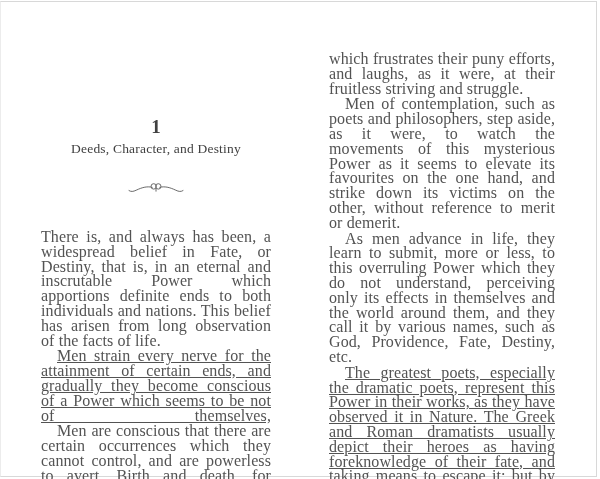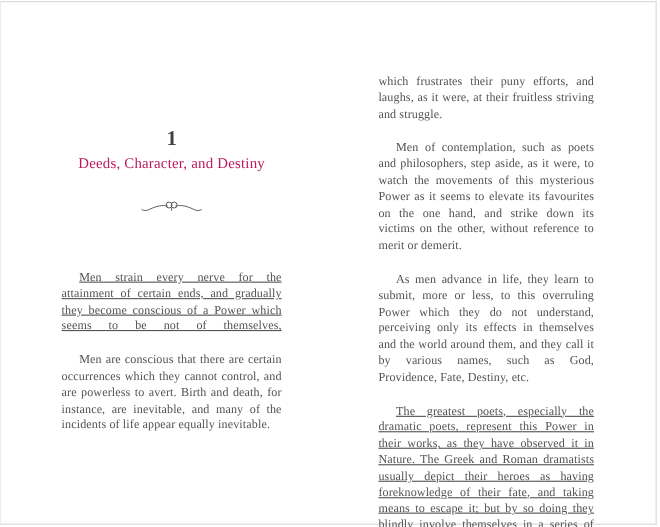--- a/index.html
+++ b/index.html
@@ -42,42 +42,42 @@
     font-size: 19px;
     font-weight: bold;
     line-height: 22px;
   }
   .chapter-title {
     font-size: 13.5px;
     font-weight: normal;
     line-height: 18px;
     margin-top: 2px;
     letter-spacing: 0.2px;
-    color: #be185d;
+    color: #404040;
   }
   .ornament {
     position: absolute;
     top: 179px;
     left: 0;
     width: 100%;
     text-align: center;
   }
   .ornament svg { display: inline-block; vertical-align: top; }
 
   .body-text {
     position: absolute;
     left: 0;
     width: 100%;
   }
   .left  .body-text { top: 229px; }
   .right .body-text { top: 51px; }
 
   .body-text p {
-    margin: 16px;
-    font-size: 11px;
+    margin: 1px;
+    font-size: 16px;
     line-height: 14.8px;
     letter-spacing: 0.1px;
     color: #535353;
     text-align: justify;
   }
   .body-text p.indent { text-indent: 16px; }
   
   .body-text p.cont { text-align-last: justify; text-decoration: underline; }
 </style>
 </head>
@@ -96,20 +96,21 @@
       <svg width="58" height="16" viewBox="0 0 58 16" fill="none" xmlns="http://www.w3.org/2000/svg">
         <path d="M2 11.6 C4 12.9 6.2 12.7 9.2 11.2 C15.5 8.2 20.5 7.1 25.2 8.3" stroke="#5a5a5a" stroke-width="0.9" stroke-linecap="round"></path>
         <path d="M56 11.6 C54 12.9 51.8 12.7 48.8 11.2 C42.5 8.2 37.5 7.1 32.8 8.3" stroke="#5a5a5a" stroke-width="0.9" stroke-linecap="round"></path>
         <circle cx="26.7" cy="7.4" r="2.7" stroke="#5a5a5a" stroke-width="0.9"></circle>
         <circle cx="31.3" cy="7.4" r="2.7" stroke="#5a5a5a" stroke-width="0.9"></circle>
         <path d="M29 10.1 L29 12.2" stroke="#5a5a5a" stroke-width="0.9" stroke-linecap="round"></path>
       </svg>
     </div>
 
     <div class="body-text">
+        <p class="">There is, and always has been, a widespread belief in Fate, or Destiny, that is, in an eternal and inscrutable Power which apportions definite ends to both individuals and nations. This belief has arisen from long observation of the facts of life.</p>
         <p class="indent cont">Men strain every nerve for the attainment of certain ends, and gradually they become conscious of a Power which seems to be not of themselves,</p>
         <p class="indent">Men are conscious that there are certain occurrences which they cannot control, and are powerless to avert. Birth and death, for instance, are inevitable, and many of the incidents of life appear equally inevitable.</p>
       </div>
   </section>
 
   <section class="page right">
     <div class="body-text">
         <p class="">which frustrates their puny efforts, and laughs, as it were, at their fruitless striving and struggle.</p>
         <p class="indent">Men of contemplation, such as poets and philosophers, step aside, as it were, to watch the movements of this mysterious Power as it seems to elevate its favourites on the one hand, and strike down its victims on the other, without reference to merit or demerit.</p>
         <p class="indent">As men advance in life, they learn to submit, more or less, to this overruling Power which they do not understand, perceiving only its effects in themselves and the world around them, and they call it by various names, such as God, Providence, Fate, Destiny, etc.</p>

